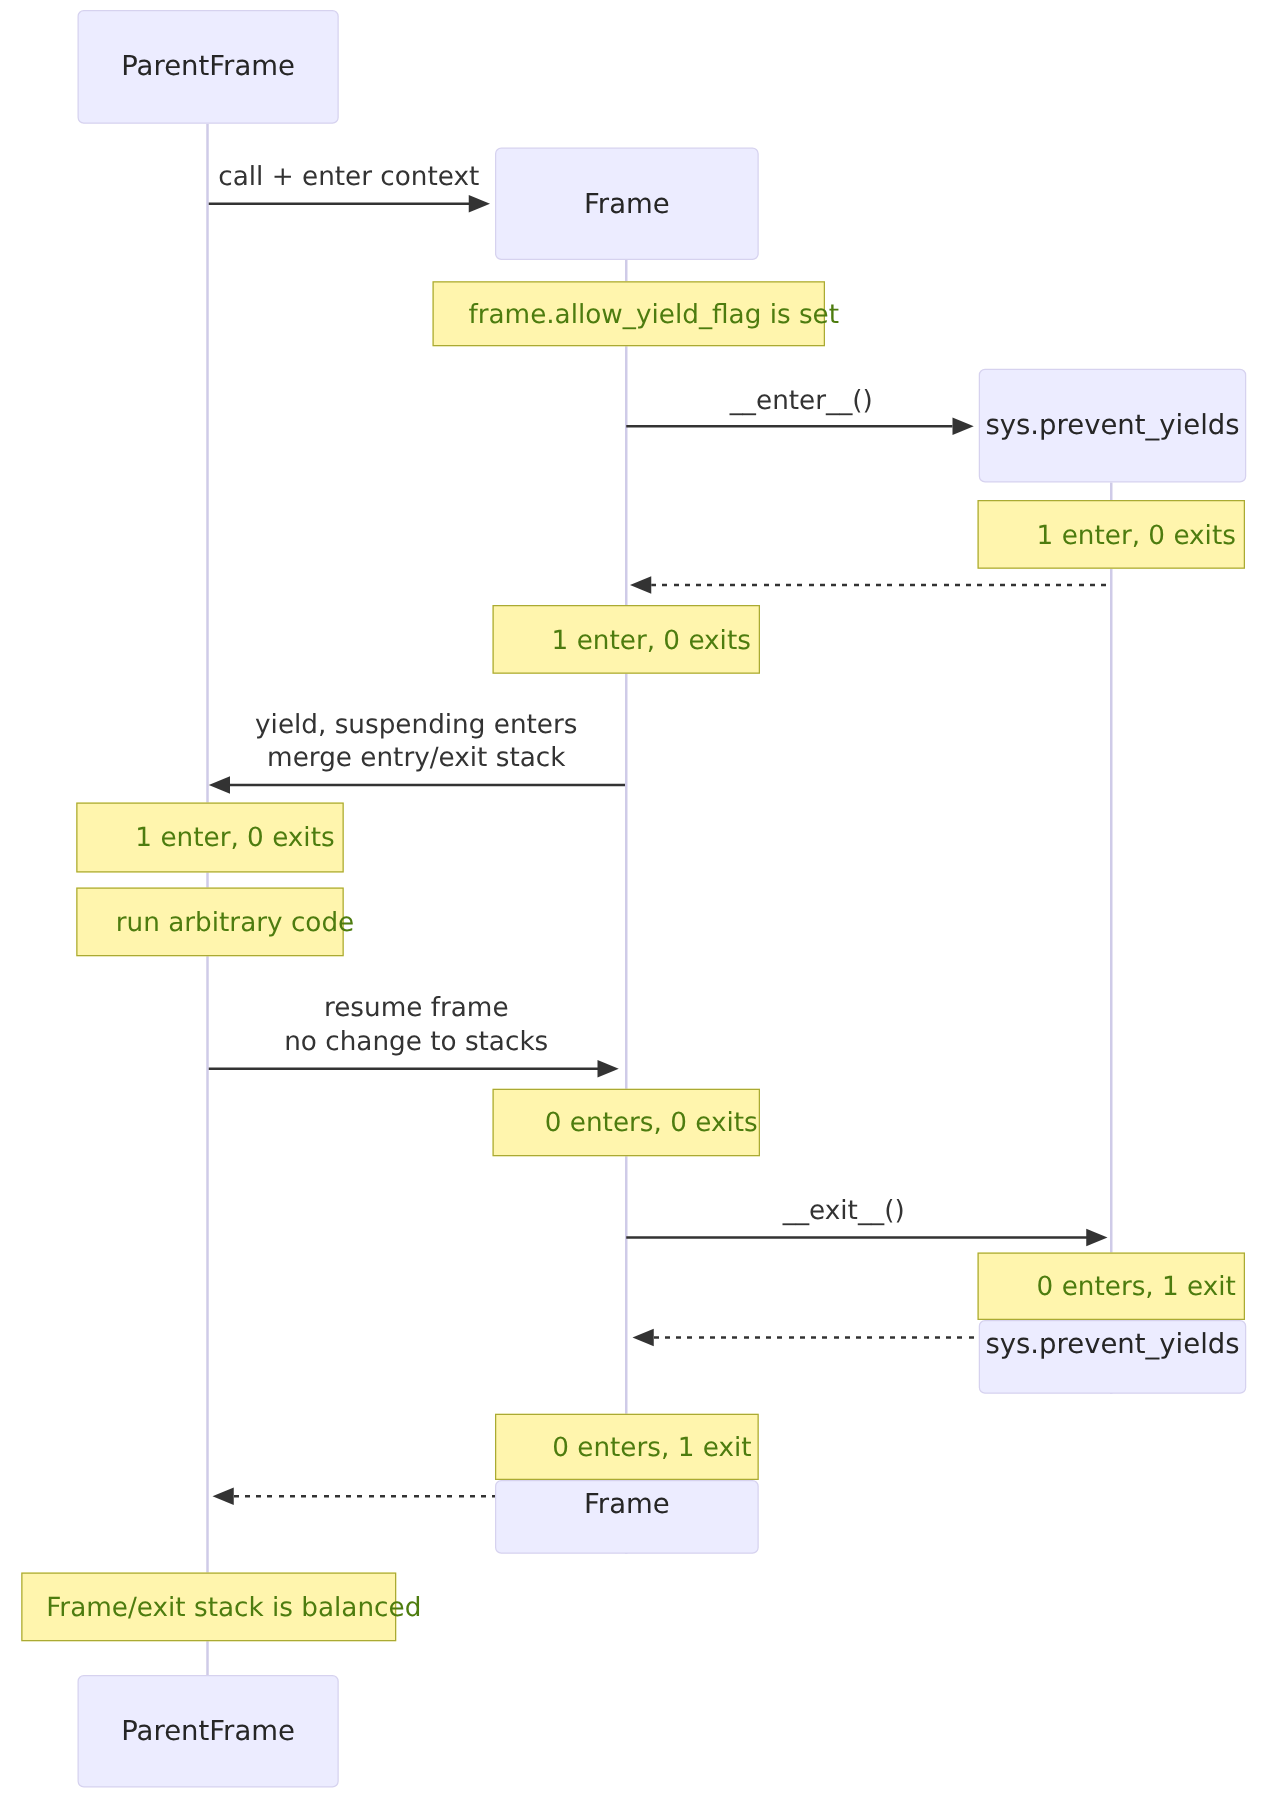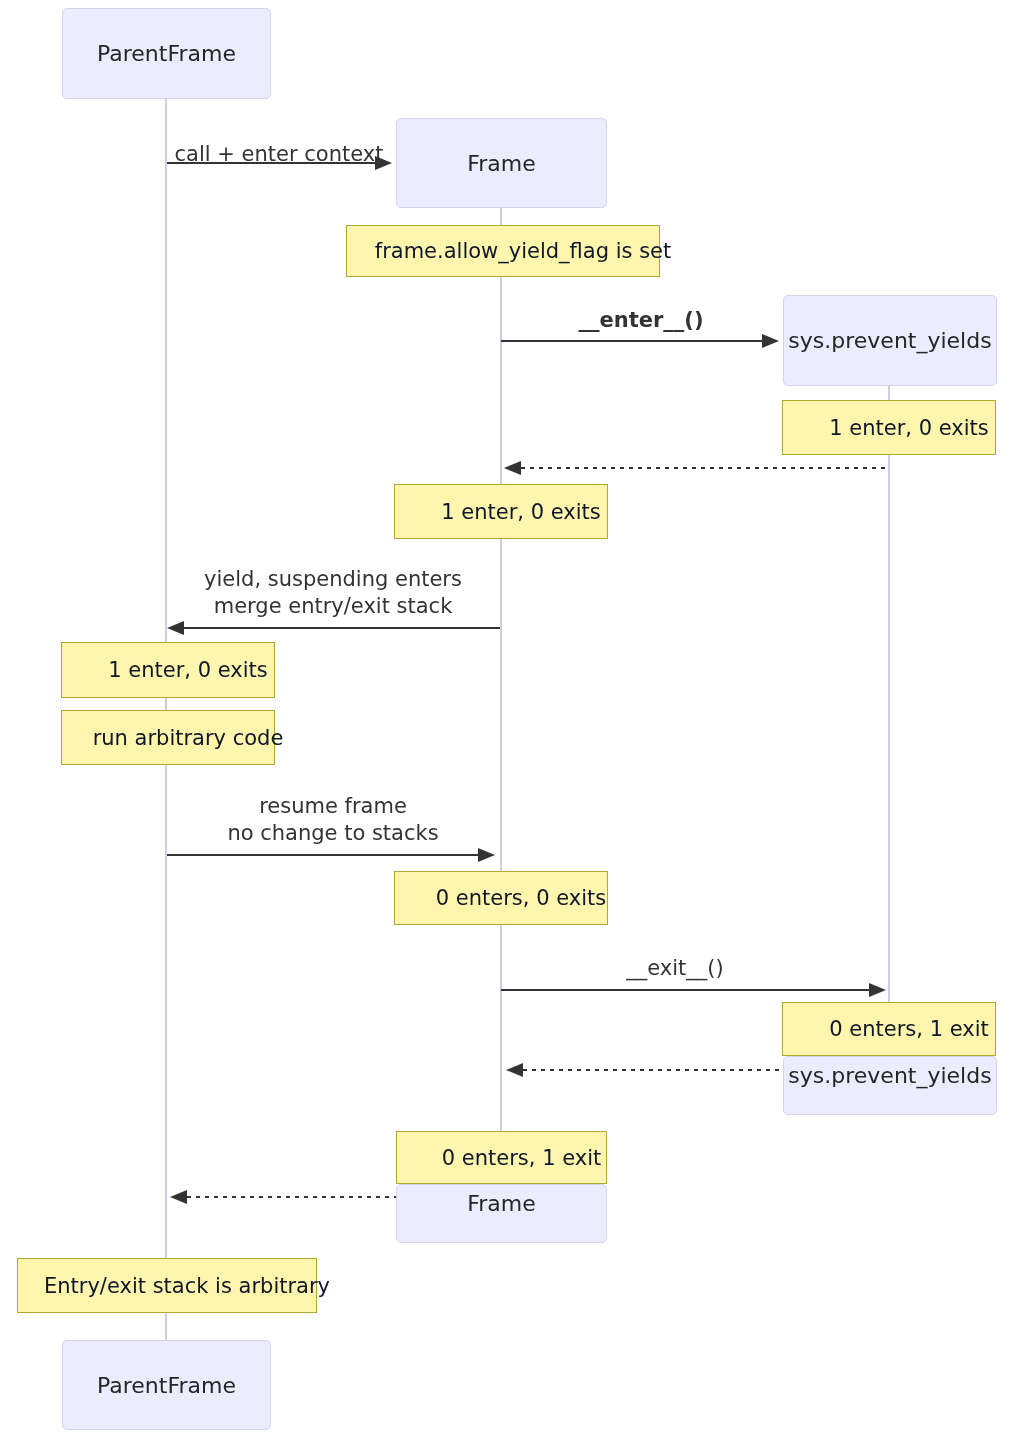--- a/index.html
+++ b/index.html
@@ -40,21 +40,21 @@
     padding-top: 6px;
   }
   .note {
     position: absolute;
     background: #FFF5AD;
     border: 1px solid #AAAA33;
     display: flex;
     align-items: center;
     justify-content: center;
     font-size: 21px;
-    color: #0f172a;
+    color: #4d7c0f;
     z-index: 3;
     box-sizing: border-box;
     white-space: nowrap;
     padding-left: 40px;
   }
   .mline {
     position: absolute;
     height: 2px;
     background: #333333;
     z-index: 2;
@@ -85,25 +85,25 @@
 </style>
 </head>
 <body>
 
 <div id="diagram">
 
   <div class="lifeline" style="left:165px; top:99px; height:1241px;"></div>
   <div class="lifeline" style="left:500px; top:208px; height:1035px;"></div>
   <div class="lifeline" style="left:888px; top:386px; height:729px;"></div>
 
-  <div class="mlabel" style="left:279px; top:141px;">call + enter context</div>
+  <div class="mlabel" style="left:279px; top:128px;">call + enter context</div>
   <div class="mline" style="left:167px; top:162px; width:211px;"></div>
   <div class="ah right" style="left:375px; top:156px;"></div>
 
-  <div class="mlabel" style="left:641px; top:307px;font-weight:bold;">__enter__()</div>
+  <div class="mlabel" style="left:641px; top:307px;">__enter__()</div>
   <div class="mline" style="left:501px; top:340px; width:261px;"></div>
   <div class="ah right" style="left:762px; top:334px;"></div>
 
   <div class="ah left" style="left:504px; top:461px;"></div>
   <div class="mline dashed" style="left:521px; top:467px; width:368px;"></div>
 
   <div class="mlabel" style="left:333px; top:566px;">yield, suspending enters</div>
   <div class="mlabel" style="left:333px; top:593px;text-align:center;">merge entry/exit stack</div>
   <div class="mline" style="left:183px; top:627px; width:317px;"></div>
   <div class="ah left" style="left:167px; top:621px;"></div>
@@ -131,15 +131,15 @@
   <div class="actor" style="left:62px; top:1340px; width:209px; height:90px;">ParentFrame</div>
 
   <div class="note" style="left:346px; top:225px; width:314px; height:52px;">frame.allow_yield_flag is set</div>
   <div class="note" style="left:782px; top:400px; width:214px; height:55px;">1 enter, 0 exits</div>
   <div class="note" style="left:394px; top:484px; width:214px; height:55px;">1 enter, 0 exits</div>
   <div class="note" style="left:61px; top:642px; width:214px; height:56px;">1 enter, 0 exits</div>
   <div class="note" style="left:61px; top:710px; width:214px; height:55px;text-align:right;">run arbitrary code</div>
   <div class="note" style="left:394px; top:871px; width:214px; height:54px;">0 enters, 0 exits</div>
   <div class="note" style="left:782px; top:1002px; width:214px; height:54px;">0 enters, 1 exit</div>
   <div class="note" style="left:396px; top:1131px; width:211px; height:53px;">0 enters, 1 exit</div>
-  <div class="note" style="left:17px; top:1258px; width:300px; height:55px;">Entry/exit stack is arbitrary</div>
+  <div class="note" style="left:17px; top:1258px; width:300px; height:55px;">Frame/exit stack is balanced</div>
 
 </div>
 
 </body></html>

